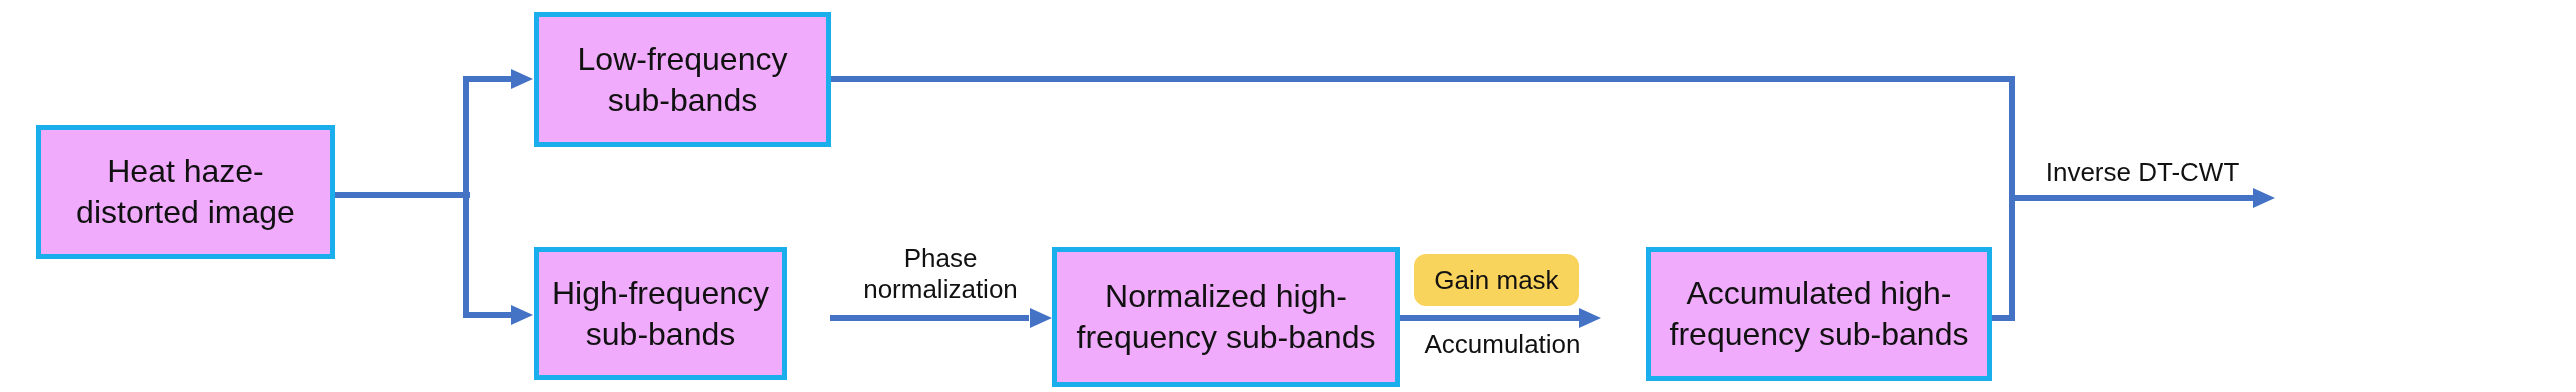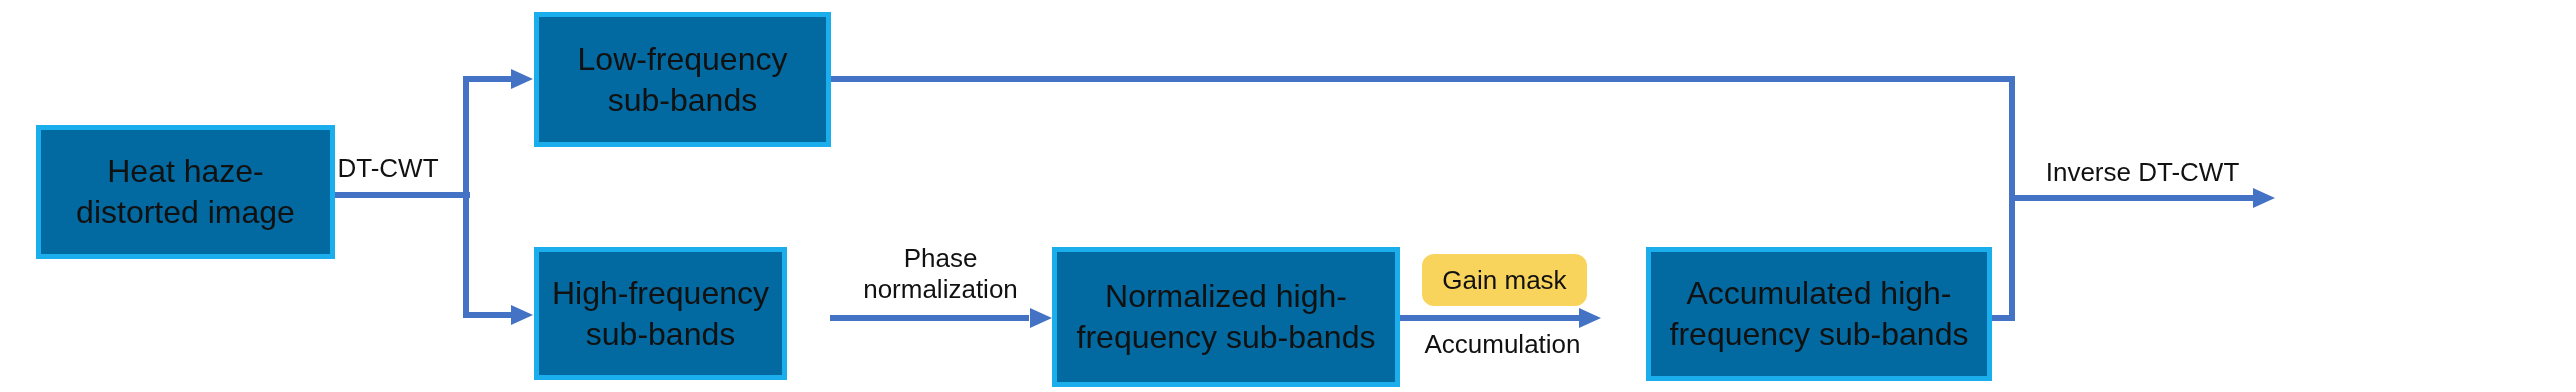--- a/index.html
+++ b/index.html
@@ -12,21 +12,21 @@
     width: 2576px;
     height: 392px;
     font-family: "Liberation Sans", sans-serif;
     color: var(--text, #111111);
     background: var(--background, #ffffff);
     overflow: hidden;
   }
   .node {
     position: absolute;
     box-sizing: border-box;
-    background: #0369a1;
+    background: #f0abfc;
     border: 5.3px solid var(--node-border, #1BAEEC);
     display: flex;
     align-items: center;
     justify-content: center;
   }
   .node-label {
     white-space: pre-line;
     text-align: center;
     font-size: 32px;
     line-height: 1.28;
@@ -51,21 +51,20 @@
     line-height: 1.2;
   }
   .badge {
     position: absolute;
     background: var(--badge-background, #F9D45C);
     border-radius: 12px;
     display: flex;
     align-items: center;
     justify-content: center;
     font-size: 26px;
-    margin-left: 8px;
   }
 
   
   #node-input        { left: 12px;   top: 125px; width: 299px; height: 134px; margin-left: 24px; }
   #node-low          { left: 534px;  top: 12px;  width: 297px; height: 135px; }
   #node-high         { left: 534px;  top: 247px; width: 253px; height: 133px; }
   #node-normalized   { left: 1052px; top: 247px; width: 348px; height: 140px; }
   #node-accumulated  { left: 1603px; top: 247px; width: 346px; height: 134px; margin-left: 43px; }
   #node-restored     { left: 2278px; top: 128px; width: 296px; height: 134px; }
 
@@ -133,21 +132,20 @@
   </div>
   <div class="node" id="node-normalized">
     <div class="node-label">Normalized high-
 frequency sub-bands</div>
   </div>
   <div class="node" id="node-accumulated">
     <div class="node-label">Accumulated high-
 frequency sub-bands</div>
   </div>
 
-  <div class="edge-label" id="label-dtcwt">DT-CWT</div>
   <div class="edge-label" id="label-accumulation">Accumulation</div>
   <div class="edge-label" id="label-phase">Phase
 normalization</div>
   <div class="edge-label" id="label-inverse">Inverse DT-CWT</div>
 
   <div class="badge" id="badge-gain">Gain mask</div>
 
 </div>
 
 

